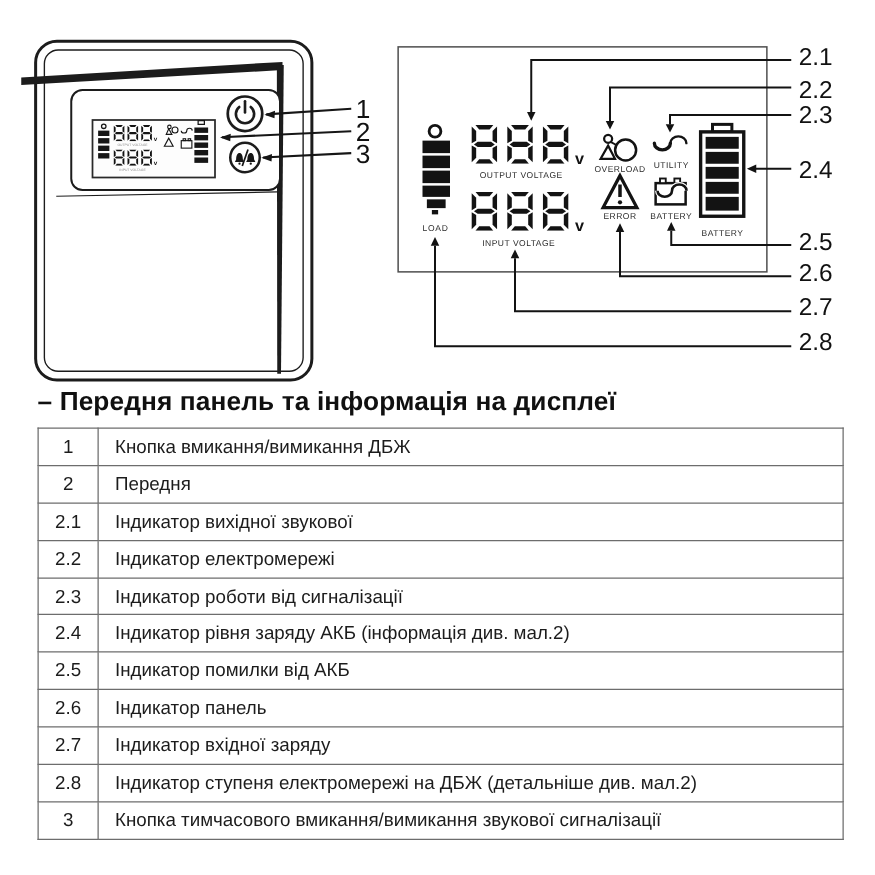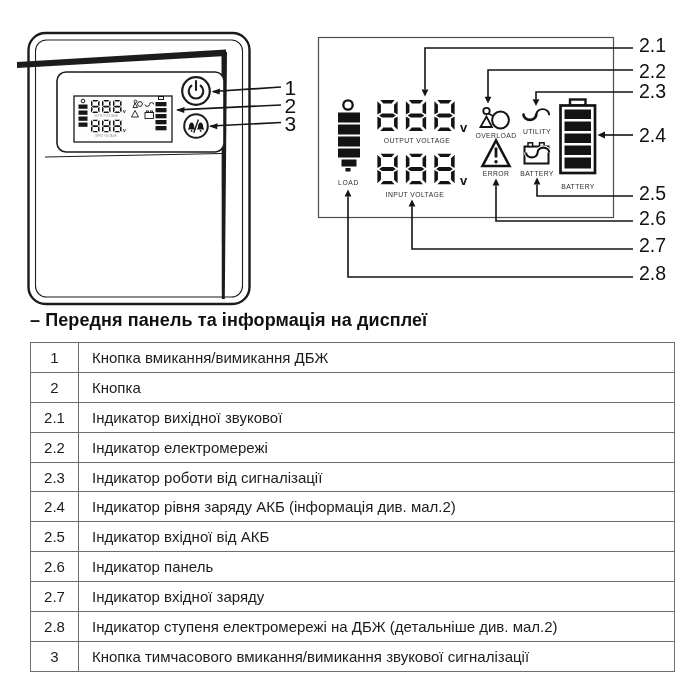--- a/index.html
+++ b/index.html
@@ -2,21 +2,21 @@
 <html><head>
 <meta charset="utf-8">
 <style>
   html,body{margin:0;padding:0;background:#ffffff;}
   .page{position:relative;width:700px;height:700px;background:#ffffff;overflow:hidden;
         font-family:"Liberation Sans",sans-serif;}
   .fig-left{position:absolute;left:0;top:0;}
   .fig-right{position:absolute;left:310px;top:10px;}
   svg text{font-family:"Liberation Sans",sans-serif;}
   .heading{position:absolute;left:30px;top:310px;width:650px;
-           font-size:18px;font-weight:bold;color:#101010;letter-spacing:.1px;}
+           font-size:21px;font-weight:bold;color:#101010;letter-spacing:.1px;}
   table.legend{position:absolute;left:30px;top:342px;width:645px;
                border-collapse:collapse;border:1.8px solid #5c5c5c;}
   table.legend td{border:1.4px solid #6d6d6d;font-size:15px;color:#1c1c1c;
                   height:28.9px;padding:0;vertical-align:middle;}
   table.legend td.num{width:47px;text-align:center;}
   table.legend td.desc{padding-left:13px;}
 </style>
 </head>
 <body>
 
@@ -234,41 +234,41 @@
   <div class="heading">– Передня панель та інформація на дисплеї</div>
 
   <table class="legend">
     <tbody>
       <tr>
         <td class="num">1</td>
         <td class="desc">Кнопка вмикання/вимикання ДБЖ</td>
       </tr>
       <tr>
         <td class="num">2</td>
-        <td class="desc">Кнопка</td>
+        <td class="desc">Передня</td>
       </tr>
       <tr>
         <td class="num">2.1</td>
         <td class="desc">Індикатор вихідної звукової</td>
       </tr>
       <tr>
         <td class="num">2.2</td>
         <td class="desc">Індикатор електромережі</td>
       </tr>
       <tr>
         <td class="num">2.3</td>
         <td class="desc">Індикатор роботи від сигналізації</td>
       </tr>
       <tr>
         <td class="num">2.4</td>
         <td class="desc">Індикатор рівня заряду АКБ (інформація див. мал.2)</td>
       </tr>
       <tr>
         <td class="num">2.5</td>
-        <td class="desc">Індикатор вхідної від АКБ</td>
+        <td class="desc">Індикатор помилки від АКБ</td>
       </tr>
       <tr>
         <td class="num">2.6</td>
         <td class="desc">Індикатор панель</td>
       </tr>
       <tr>
         <td class="num">2.7</td>
         <td class="desc">Індикатор вхідної заряду</td>
       </tr>
       <tr>

